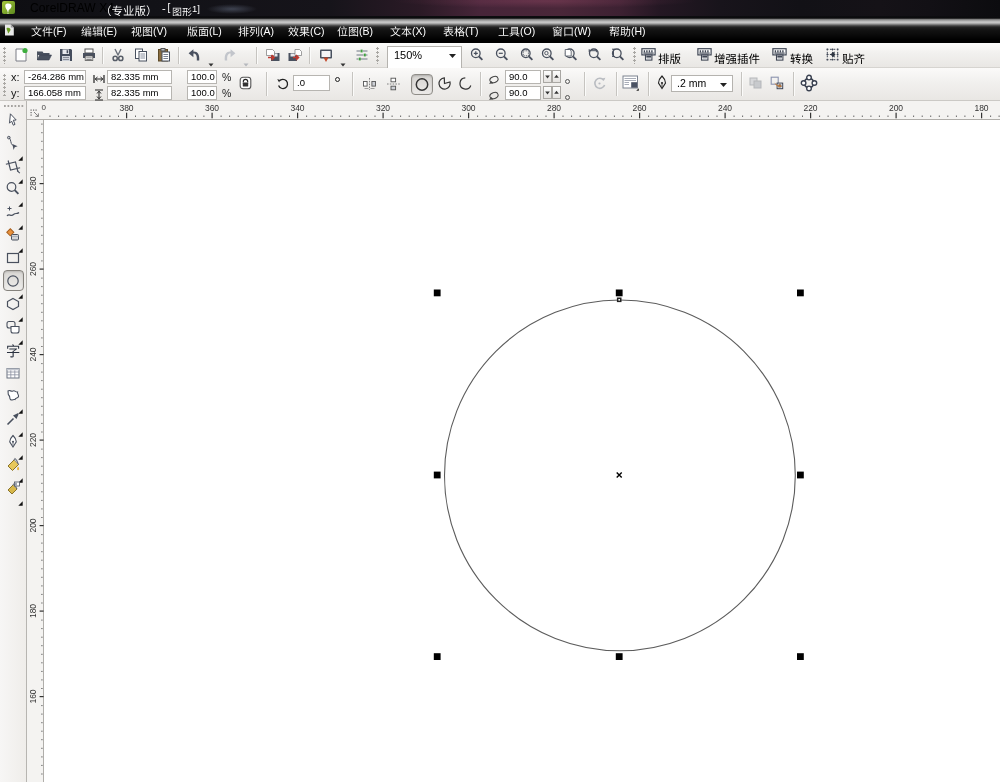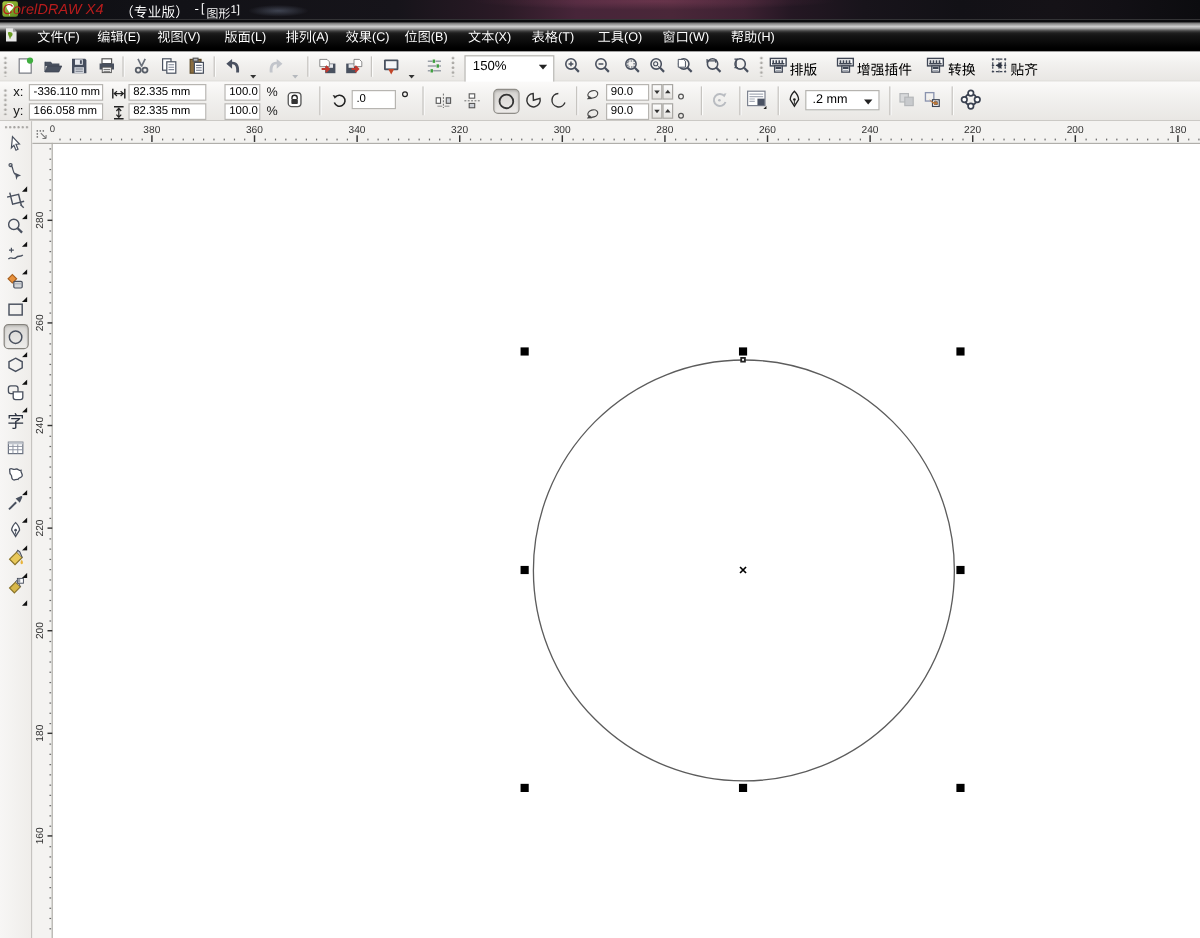--- a/index.html
+++ b/index.html
@@ -43,21 +43,21 @@
       <path id="z31" d="M732 243V179H847V38H693V536H950V604H693V731C770 742 843 755 899 773L860 833C753 799 558 778 401 769C409 753 418 726 421 709C485 711 555 716 624 723V604H367V536H624V38H461V178H581V242H461V365C503 376 547 390 584 405L547 467C508 446 446 424 395 409V-79H461V-30H847V-81H916V433H731V368H847V243ZM160 840V638H54V568H160V341L37 308L55 235L160 267V8C160 -4 157 -7 146 -7C136 -7 106 -8 72 -7C82 -27 91 -58 94 -76C146 -76 180 -74 203 -62C225 -51 233 -30 233 8V289L342 323L334 391L233 362V568H329V638H233V840Z"></path>
       <path id="z32" d="M460 363V300H69V228H460V14C460 0 455 -5 437 -6C419 -6 354 -6 287 -4C300 -24 314 -58 319 -79C404 -79 457 -78 492 -67C528 -54 539 -32 539 12V228H930V300H539V337C627 384 717 452 779 516L728 555L711 551H233V480H635C584 436 519 392 460 363ZM424 824C443 798 462 765 475 736H80V529H154V664H843V529H920V736H563C549 769 523 814 497 847Z"></path>
       <path id="z33" d="M695 380C695 185 774 26 894 -96L954 -65C839 54 768 202 768 380C768 558 839 706 954 825L894 856C774 734 695 575 695 380Z"></path>
       <path id="z34" d="M305 380C305 575 226 734 106 856L46 825C161 706 232 558 232 380C232 202 161 54 46 -65L106 -96C226 26 305 185 305 380Z"></path>
     </defs>
   </svg>
 <div style="position:absolute;left:0px;top:0px;width:1000px;height:16px;background:radial-gradient(ellipse 36px 7px at 232px 9px,rgba(150,165,195,.33),rgba(150,165,195,0) 70%),radial-gradient(ellipse 190px 9px at 545px 1px,rgba(255,120,165,.17),rgba(255,120,165,0) 80%),linear-gradient(90deg,#0e0e12 0%,#121217 15%,#16141a 33%,#2b1a26 42%,#472539 48%,#4a2739 56%,#3d2132 62%,#241723 66%,#18141b 72%,#121116 80%,#151217 88%,#121015 93%,#0c0c0f 100%);"></div>
 <div style="position:absolute;left:2px;top:1px;width:13px;height:13px;background:linear-gradient(135deg,#a8c83e,#7aa32a 60%,#5d8a1f);border-radius:2px;"><svg width="13" height="13" viewBox="0 0 13 13">
       <path d="M4 2 C7 1 10 2 9.5 4.5 C9 7 6.5 7.5 6.5 9 L6.3 10.2 L5.7 10.2 C5.7 8 4 7.5 3.5 5.5 C3 3.8 3.3 2.4 4 2 Z M5.6 10.8 L6.4 10.8 L6.3 12 L5.7 12 Z" fill="#fff"></path>
     </svg></div>
-<div style="position:absolute;left:2px;top:2px;width:90px;height:12px;color:#b91c1c;font-size:12px;line-height:12px;white-space:nowrap;letter-spacing:.1px;font-style:italic;">CorelDRAW X4</div>
+<div style="position:absolute;left:30px;top:2px;width:90px;height:12px;color:#000000;font-size:12px;line-height:12px;white-space:nowrap;letter-spacing:.1px;">CorelDRAW X4</div>
 <div style="position:absolute;left:99.5px;top:2px;width:60px;height:12px;"><svg width="57.5" height="11.5" viewBox="0 0 5000 1000" style="overflow:visible;">
       <g fill="#fff" transform="translate(0,880) scale(1,-1)">
         <use href="#z33" x="0"></use>
         <use href="#z0" x="1000"></use>
         <use href="#z1" x="2000"></use>
         <use href="#z2" x="3000"></use>
         <use href="#z34" x="4000"></use>
       </g>
     </svg></div>
 <div style="position:absolute;left:162px;top:2px;width:6px;height:12px;color:#fff;font-size:11px;line-height:12px;">-</div>
@@ -345,21 +345,21 @@
 <div style="position:absolute;left:842px;top:50px;width:24px;height:12px;"><svg width="23" height="11.5" viewBox="0 0 2000 1000" style="overflow:visible;">
       <g fill="#000" transform="translate(0,880) scale(1,-1)">
         <use href="#z27" x="0"></use>
         <use href="#z28" x="1000"></use>
       </g>
     </svg></div>
 <div style="position:absolute;left:0px;top:68px;width:1000px;height:33px;background:linear-gradient(180deg,#fbfaf9,#f1f0ee 45%,#e9e7e4);border-bottom:1px solid #cbc9c5;"></div>
 <div class="grip" style="left:3px;top:74px;height:22px"></div>
 <div style="position:absolute;left:11px;top:71px;width:14px;height:12px;font-size:11px;line-height:12px;color:#111;">x:</div>
 <div style="position:absolute;left:11px;top:87px;width:14px;height:12px;font-size:11px;line-height:12px;color:#111;">y:</div>
-<div class="fld" style="left:24px;top:70px;width:62px;height:14px">-336.110 mm</div>
+<div class="fld" style="left:24px;top:70px;width:62px;height:14px">-264.286 mm</div>
 <div class="fld" style="left:24px;top:86px;width:62px;height:14px">166.058 mm</div>
 <div style="position:absolute;left:93px;top:71px;width:12px;height:12px;"><svg width="12" height="12" viewBox="0 0 12 12">
       <path d="M1 2v8M11 2v8" stroke="#222" stroke-width="1.2"></path>
       <path d="M2.2 6h7.6M4.5 4 2.2 6l2.3 2M7.5 4 9.8 6 7.5 8" stroke="#222" stroke-width="1" fill="none"></path>
     </svg></div>
 <div style="position:absolute;left:93px;top:87px;width:12px;height:12px;"><svg width="12" height="12" viewBox="0 0 12 12">
       <path d="M2 1h8M2 11h8" stroke="#222" stroke-width="1.2"></path>
       <path d="M6 2.2v7.6M4 4.5 6 2.2l2 2.3M4 7.5 6 9.8l2-2.3" stroke="#222" stroke-width="1" fill="none"></path>
     </svg></div>
 <div class="fld" style="left:107px;top:70px;width:65px;height:14px">82.335 mm</div>

